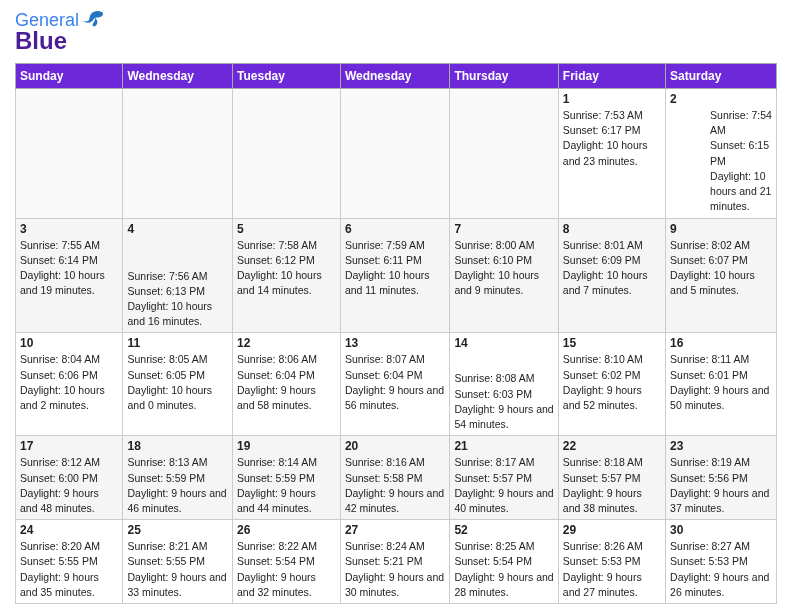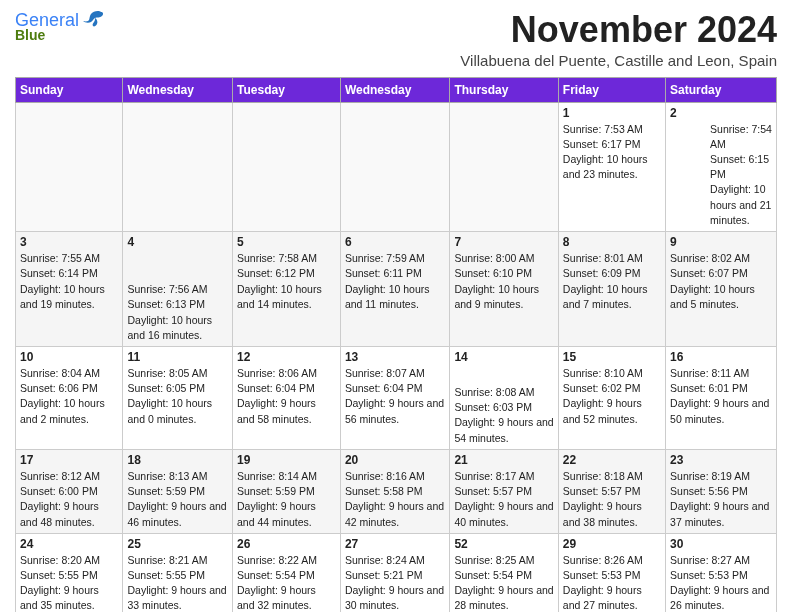--- a/index.html
+++ b/index.html
@@ -86,25 +86,21 @@
 
 <div class="header-logo">
   <div class="logo">
     <div class="logo-row">
       <span style="font-size:18px;font-weight:normal;color:#3b82f6;">General</span>
       <svg width="22" height="18" viewBox="0 0 22 18" style="margin-left:2px;margin-top:-4px;">
         <path d="M18 2 C16 0, 10 1, 8 4 C6 7, 7 10, 5 11 C3 12, 0 11, 0 11 C2 13, 6 13, 8 12 C10 11, 10 9, 12 8 C14 7, 17 8, 19 6 C21 4, 20 2, 18 2Z" fill="#2574c0"></path>
         <path d="M12 8 C14 9, 15 12, 14 14 C13 16, 11 17, 10 16 C9 15, 10 13, 11 12 C12 11, 12 9, 12 8Z" fill="#2574c0"></path>
       </svg>
     </div>
-    <div style="font-size:14px;font-weight:bold;color:#4d7c0f;margin-top:-4px;">Blue</div>
-  </div>
-  <div class="title-block">
-    <div class="month-title">November 2024</div>
-    <div class="location-title">Villabuena del Puente, Castille and Leon, Spain</div>
+    <div style="font-size:24px;font-weight:bold;color:#4c1d95;margin-top:-4px;">Blue</div>
   </div>
 </div>
 
 <table class="calendar-table">
   <thead>
     <tr>
     <th>Sunday</th>
         <th>Wednesday</th>
         <th>Tuesday</th>
         <th>Wednesday</th>

